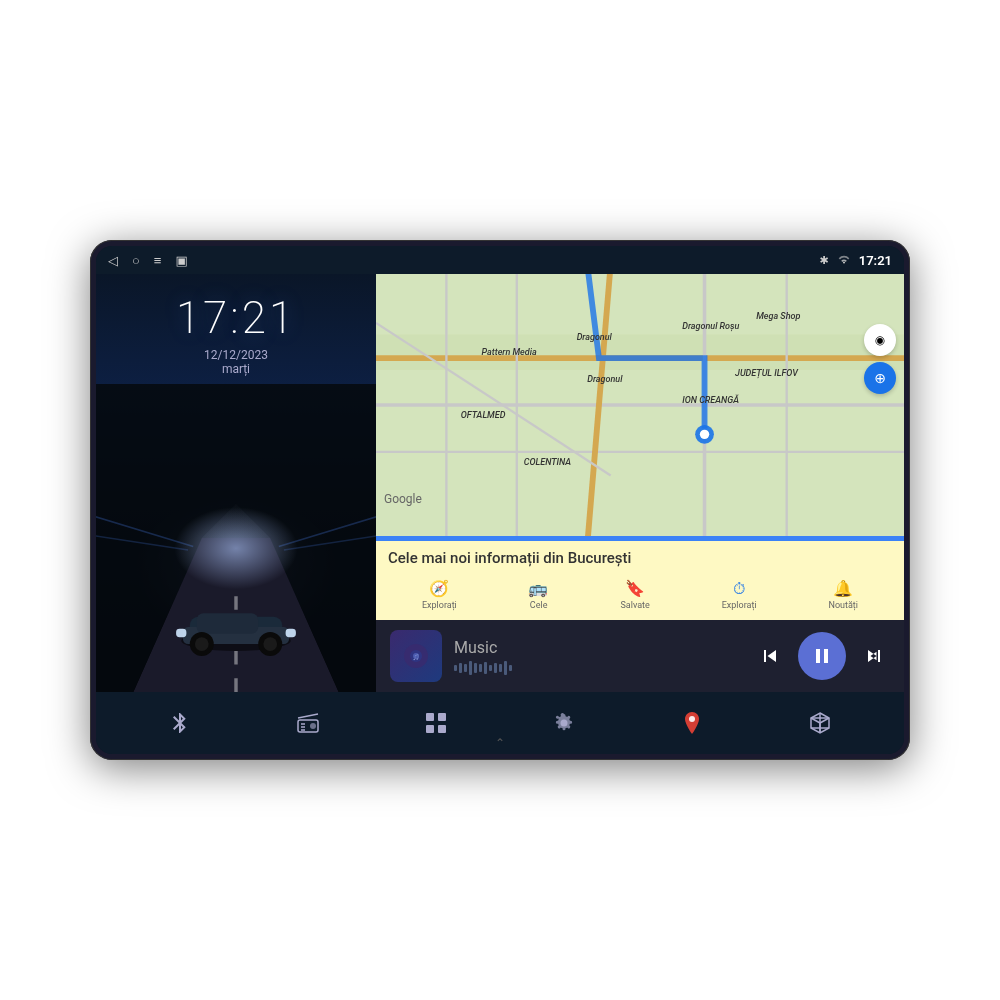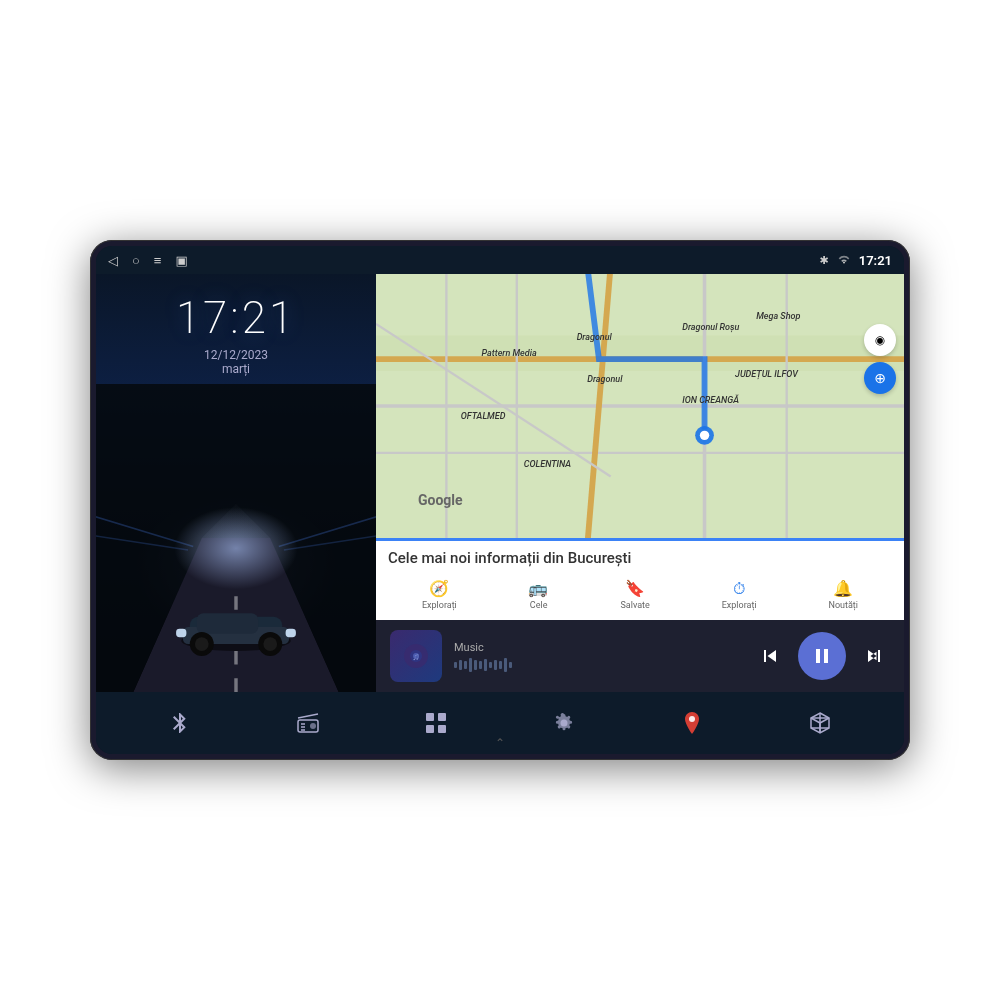--- a/index.html
+++ b/index.html
@@ -232,23 +232,23 @@
     .map-label {
       position: absolute;
       font-size: 9px;
       color: #333;
       font-weight: 500;
       font-style: italic;
     }
 
     
     .info-section {
-      background: #ffffff;
+      background: #fef9c3;
       padding: 8px 12px 6px;
-      border-top: 3px solid #3b82f6;
+      border-top: 5px solid #3b82f6;
     }
 
     .info-title {
       font-size: 15px;
       font-weight: 500;
       color: #333;
       margin-bottom: 8px;
     }
 
     .info-tabs {
@@ -304,21 +304,21 @@
     }
 
     .music-title {
       color: #fff;
       font-size: 14px;
       font-weight: 600;
     }
 
     .music-subtitle {
       color: #aaa;
-      font-size: 11px;
+      font-size: 16px;
     }
 
     .music-waveform {
       display: flex;
       gap: 2px;
       align-items: center;
       margin-top: 4px;
     }
 
     .waveform-bar {
@@ -514,21 +514,21 @@
             <div class="map-label" style="top:70%;left:28%;">COLENTINA</div>
             <div class="map-label" style="top:14%;left:72%;">Mega Shop</div>
           </div>
 
 
           <div class="map-controls">
             <div class="map-control-btn" style="font-size:12px;">◉</div>
             <div class="map-control-btn blue">⊕</div>
           </div>
 
-          <div class="google-logo" style="color:#666;font-size:14px;font-weight:bold;margin-left:34px;">Google</div>
+          <div class="google-logo" style="color:#666;font-size:12px;font-weight:normal;">Google</div>
         </div>
 
         <div class="info-section">
           <div class="info-title">Cele mai noi informații din București</div>
           <div class="info-tabs">
             <div class="info-tab">
               <span class="info-tab-icon">🧭</span>
               <span class="info-tab-label">Explorați</span>
             </div>
             <div class="info-tab">

